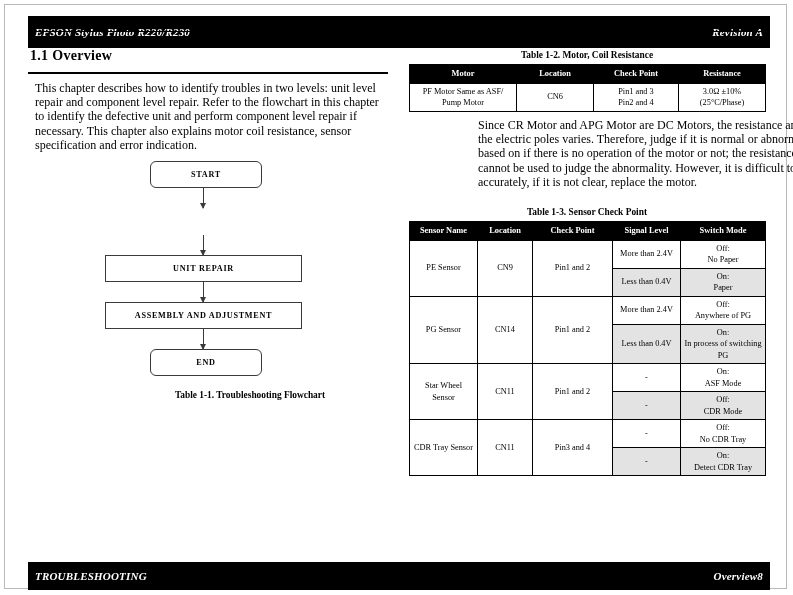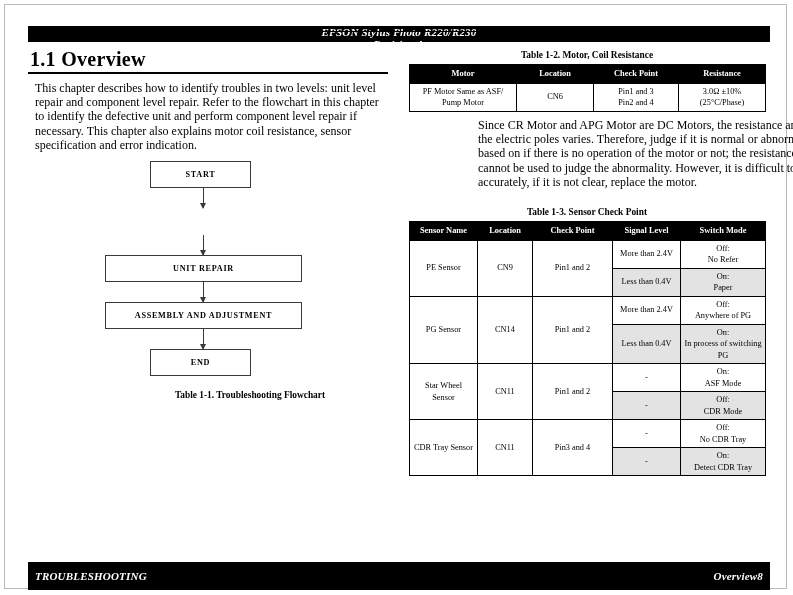--- a/index.html
+++ b/index.html
@@ -39,46 +39,45 @@
     color: #ffffff;
     font-weight: bold;
     font-style: italic;
     font-size: 11px;
     letter-spacing: 0.2px;
     display: flex;
     align-items: center;
     box-sizing: border-box;
   }
   .header-bar {
-    left: 28px; top: 26px;
+    left: 28px; top: 16px;
     width: 742px; height: 16px;
-    padding: 0 7px;
+    padding: 16px 7px;
     justify-content: space-between;
-    flex-direction: column;
   }
   .header-rule {
     position: absolute;
     left: 28px; top: 31px;
     width: 742px; height: 1px;
     background: #000000;
   }
   .footer-bar {
     left: 28px; top: 562px;
     width: 742px; height: 28px;
     padding: 0 7px;
   }
   .footer-left  { flex: 0 0 auto; }
   .footer-center{ flex: 1 1 auto; text-align: right; }
   .footer-right { flex: 0 0 auto; }
 
   
   .sec-heading {
     position: absolute;
     left: 30px; top: 48px;
-    font-size: 20px;
+    font-size: 14px;
     font-weight: bold;
     letter-spacing: 0.3px;
   }
   .sec-rule {
     position: absolute;
     left: 28px; top: 72px;
     width: 360px; height: 2px;
     background: #000000;
   }
 
@@ -111,21 +110,21 @@
     background: #ffffff;
     box-sizing: border-box;
     display: flex;
     align-items: center;
     justify-content: center;
     font-size: 8.2px;
     font-weight: bold;
     letter-spacing: 0.7px;
     text-align: center;
   }
-  .fbox-narrow { left: 50px; width: 101px; height: 27px; }
+  .fbox-narrow { left: 50px; width: 112px; height: 27px; border-radius: 6px; }
   .fbox-wide   { left: 5px;  width: 197px; height: 27px; }
   .fbox-r1 { top: 3px; }
   .fbox-r2 { top: 50px; }
   .fbox-r3 { top: 97px; }
   .fbox-r4 { top: 144px; }
   .fbox-r5 { top: 191px; }
 
   .farrow {
     position: absolute;
     left: 103px;
@@ -283,21 +282,21 @@
       </tr>
     </thead>
     <tbody>
         <tr>
           <td rowspan="2">PE Sensor</td>
           <td rowspan="2">CN9</td>
           <td rowspan="2">Pin1 and 2</td>
           <td>More than 2.4V</td>
           <td class="leftal">
             <div>Off:</div>
-            <div>No Refer</div>
+            <div>No Paper</div>
           </td>
         </tr>
         <tr>
           <td class="shaded">Less than 0.4V</td>
           <td class="leftal shaded">
             <div>On:</div>
             <div> Paper</div>
           </td>
         </tr>
         <tr>

